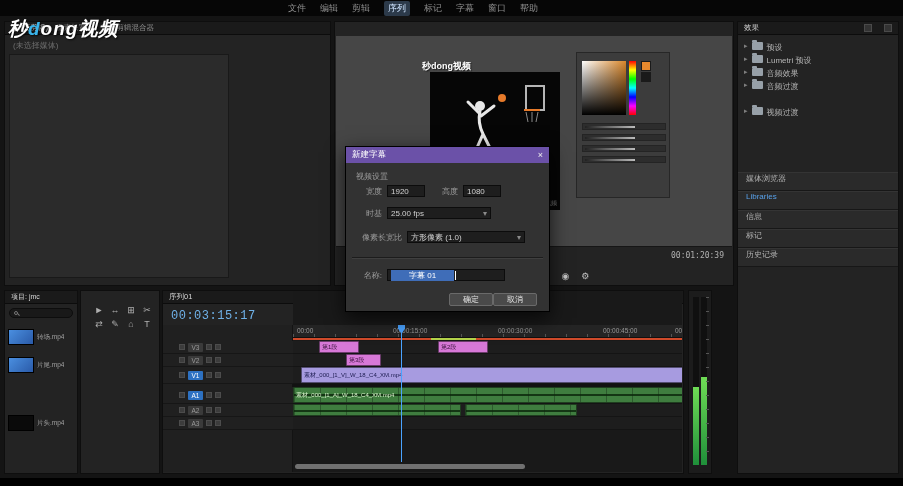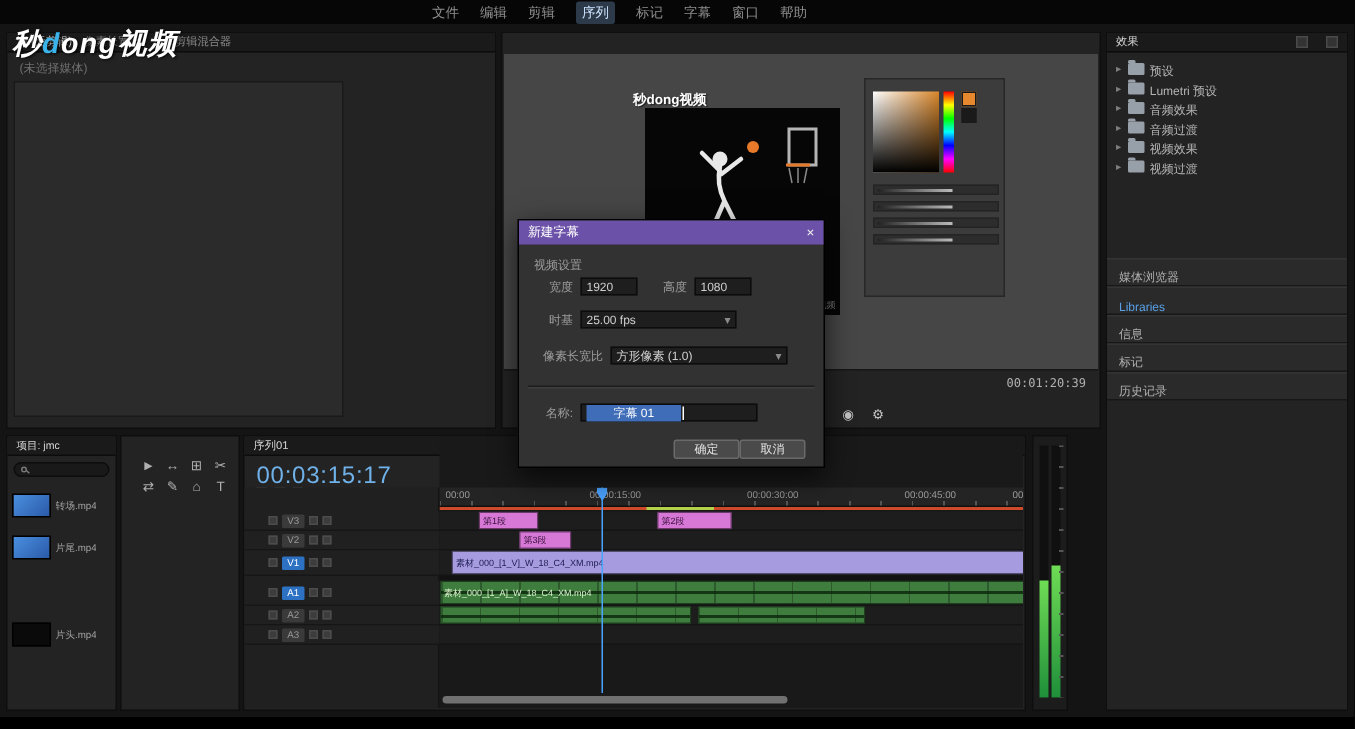--- a/index.html
+++ b/index.html
@@ -38,33 +38,33 @@
 .ddrop .cv{margin-left:auto;color:#8a8a8a}
 .divider{position:absolute;left:6px;right:6px;top:110px;border-top:1px solid #1c1c1c;border-bottom:1px solid #3f3f3f}
 .nameinput{width:118px}
 .sel{background:#3f6db8;color:#fff;padding:0 18px}
 .caret{display:inline-block;width:1px;height:9px;background:#fff;margin-left:1px}
 .dbtn{width:44px;height:13px;background:#4a4a4a;border:1px solid #6a6a6a;border-radius:2px;color:#e2e2e2;display:flex;align-items:center;justify-content:center}
 .fitem{position:absolute;left:0;right:0;height:13px;display:flex;align-items:flex-start;padding-left:6px;gap:4px;font-size:8px;color:#b5b5b5}
 .tri{font-size:7px;color:#7e7e7e}
 .folder{width:11px;height:8px;background:#97a0a8;border-radius:1px;position:relative;flex:none}
 .folder::before{content:"";position:absolute;top:-2px;left:0;width:5px;height:2px;background:#97a0a8;border-radius:1px 1px 0 0}
-.stackrow{position:absolute;left:0;right:0;height:19px;background:#2a2a2a;border-top:1px solid #343434;border-bottom:1px solid #171717;display:flex;align-items:flex-end;padding-left:8px;font-size:8px;color:#b0b0b0}
+.stackrow{position:absolute;left:0;right:0;height:19px;background:#2a2a2a;border-top:1px solid #343434;border-bottom:1px solid #171717;display:flex;align-items:flex-start;padding-left:8px;font-size:8px;color:#b0b0b0}
 .stackrow.blue{color:#58a0e8}
 .searchbox{position:absolute;left:4px;top:17px;width:64px;height:10px;background:#191919;border:1px solid #0d0d0d;border-radius:5px;display:flex;align-items:center;padding-left:4px}
 .mag{width:4px;height:4px;border:1px solid #777;border-radius:50%;position:relative}
 .mag::after{content:"";position:absolute;width:3px;height:1px;background:#777;transform:rotate(45deg);right:-3px;bottom:-1px}
 .pitem{position:absolute;left:3px;right:1px;height:24px;display:flex;align-items:center;gap:3px}
 .thumb{width:26px;height:16px;border:1px solid #000;flex:none}
 .th-blue{background:linear-gradient(135deg,#4a8fe0,#2a5aa8)}
 .th-black{background:#0a0a0a}
 .pname{font-size:6.5px;color:#a0a0a0;overflow:hidden;white-space:nowrap;text-overflow:ellipsis}
 .toolgrid{position:absolute;left:10px;top:12px;width:64px;display:flex;flex-wrap:wrap}
 .tool{width:16px;height:14px;display:flex;align-items:center;justify-content:center;font-size:9px;color:#b0b0b0}
-.tl-tc{position:absolute;left:8px;top:18px;font-family:Liberation Sans, sans-serif;font-size:16px;color:#6fb1e8;letter-spacing:.5px}
+.tl-tc{position:absolute;left:8px;top:18px;font-family:Liberation Mono, monospace;font-size:12px;color:#6fb1e8;letter-spacing:.5px}
 .miniicons{position:absolute;left:8px;top:34px;display:flex;gap:5px}
 .mi{width:7px;height:7px;background:#3a3a3a;border:1px solid #4a4a4a}
 .theadcol{position:absolute;left:0;top:34px;bottom:1px;width:130px;background:#202020;border-right:1px solid #131313}
 .trow{position:absolute;left:0;width:130px;background:#202020;border-bottom:1px solid #161616;display:flex;align-items:center;gap:3px;padding-left:16px}
 .tgl{width:6px;height:6px;background:#3c3c3c;border:1px solid #4c4c4c;flex:none}
 .tbox{min-width:15px;height:9px;background:#3a3a3a;color:#9a9a9a;font-size:6.5px;display:flex;align-items:center;justify-content:center;border-radius:1px;padding:0 1px}
 .tbox.on{background:#2d71c2;color:#fff}
 .lanes{position:absolute;left:130px;top:0;right:1px;bottom:1px;background:#191919;overflow:hidden}
 .ruler{position:absolute;left:0;right:0;top:34px;height:13px;background:#242424;border-bottom:1px solid #101010;font-size:6.5px;color:#9a9a9a}
 .ruler::after{content:"";position:absolute;left:0;right:0;bottom:0;height:3px;background:repeating-linear-gradient(90deg,#555 0 1px,transparent 1px 21px)}
@@ -186,25 +186,20 @@
     <div class="fitem" style="top:46px">
       <span class="tri">▸</span>
       <span class="folder"></span>
       <span>音频效果</span>
     </div>
     <div class="fitem" style="top:59px">
       <span class="tri">▸</span>
       <span class="folder"></span>
       <span>音频过渡</span>
     </div>
-    <div class="fitem" style="top:72px">
-      <span class="tri">▸</span>
-      <span class="folder"></span>
-      <span>视频效果</span>
-    </div>
     <div class="fitem" style="top:85px">
       <span class="tri">▸</span>
       <span class="folder"></span>
       <span>视频过渡</span>
     </div>
     <div class="stackrow" style="top:150px">
         <span>媒体浏览器</span>
       </div>
     <div class="stackrow blue" style="top:169px">
         <span>Libraries</span>

